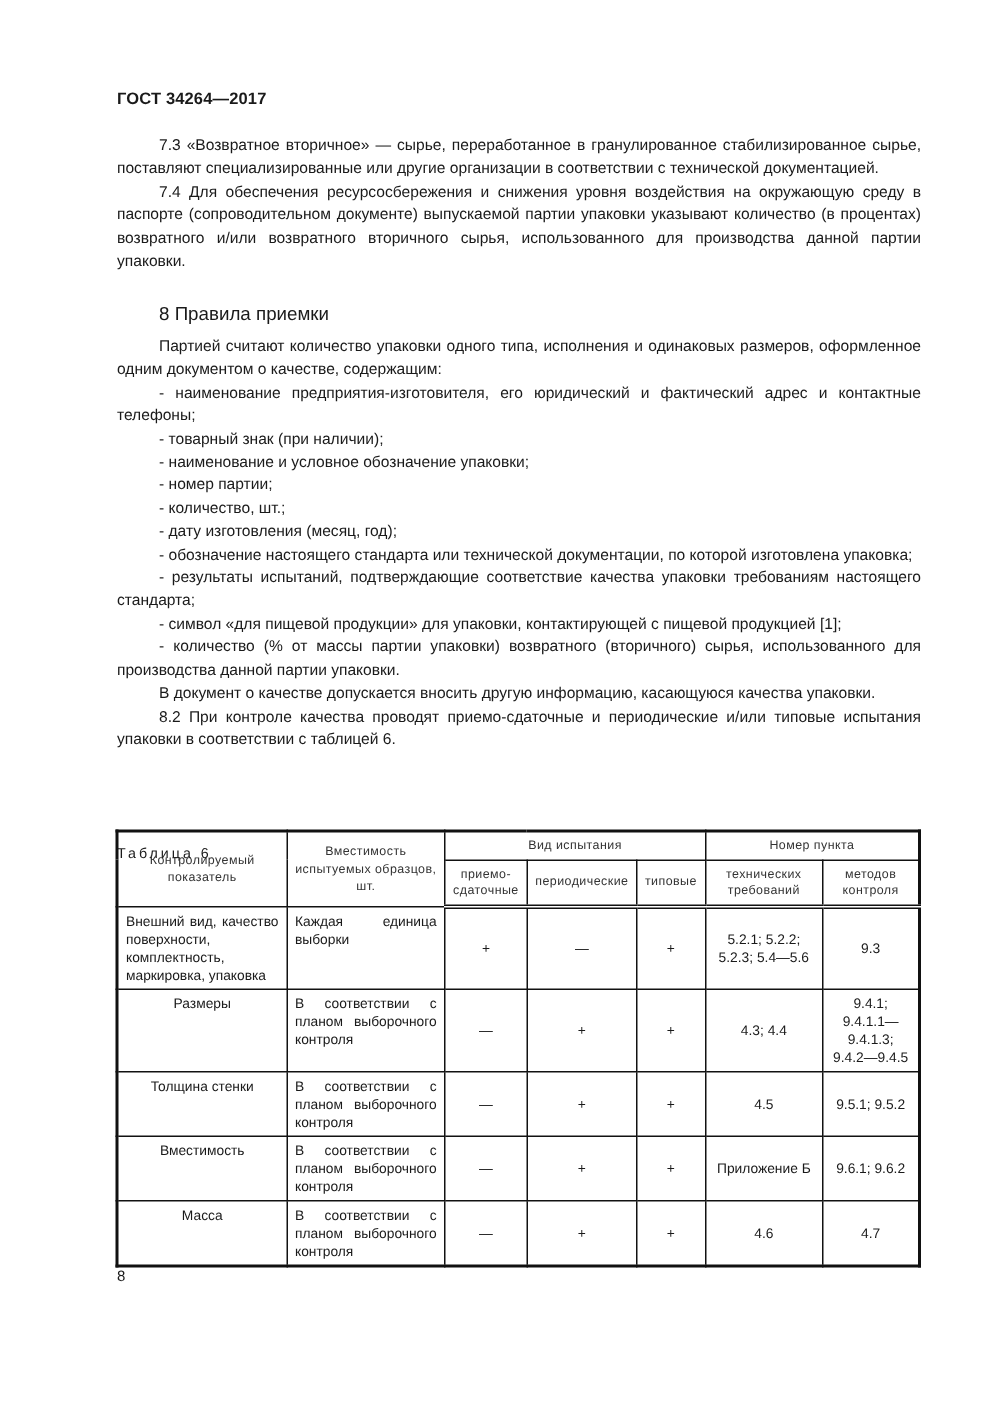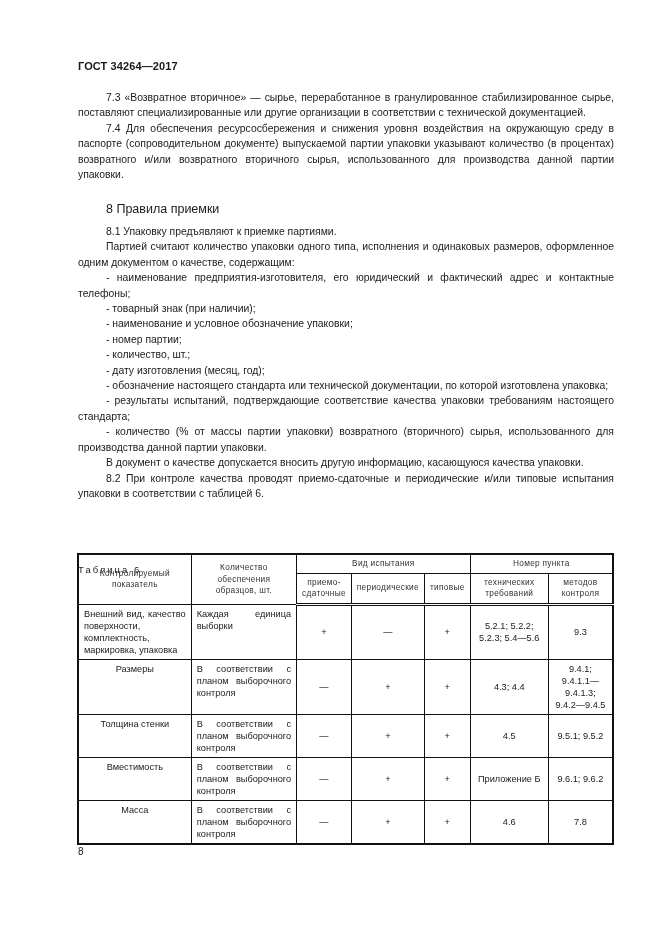--- a/index.html
+++ b/index.html
@@ -27,51 +27,51 @@
 <div class="page-header">ГОСТ 34264—2017</div>
 
 <div class="body-text" style="top:90px;">
   <p class="p ind">7.3 «Возвратное вторичное» — сырье, переработанное в гранулированное стабилизированное сырье, поставляют специализированные или другие организации в соответствии с технической документацией.</p>
   <p class="p ind">7.4 Для обеспечения ресурсосбережения и снижения уровня воздействия на окружающую среду в паспорте (сопроводительном документе) выпускаемой партии упаковки указывают количество (в процентах) возвратного и/или возвратного вторичного сырья, использованного для производства данной партии упаковки.</p>
 </div>
 
 <div class="section-title">8 Правила приемки</div>
 
 <div class="body-text" style="top:224px;">
-  <p class="p ind">8.1 Упаковку предъявляют к приемке партиями.</p>
   <p class="p ind">Партией считают количество упаковки одного типа, исполнения и одинаковых размеров, оформленное одним документом о качестве, содержащим:</p>
   <p class="p ind">- наименование предприятия-изготовителя, его юридический и фактический адрес и контактные телефоны;</p>
   <p class="p ind">- товарный знак (при наличии);</p>
   <p class="p ind">- наименование и условное обозначение упаковки;</p>
   <p class="p ind">- номер партии;</p>
   <p class="p ind">- количество, шт.;</p>
   <p class="p ind">- дату изготовления (месяц, год);</p>
   <p class="p ind">- обозначение настоящего стандарта или технической документации, по которой изготовлена упаковка;</p>
   <p class="p ind">- результаты испытаний, подтверждающие соответствие качества упаковки требованиям настоящего стандарта;</p>
+  <p class="p ind">- символ «для пищевой продукции» для упаковки, контактирующей с пищевой продукцией [1];</p>
   <p class="p ind">- количество (% от массы партии упаковки) возвратного (вторичного) сырья, использованного для производства данной партии упаковки.</p>
   <p class="p ind">В документ о качестве допускается вносить другую информацию, касающуюся качества упаковки.</p>
   <p class="p ind">8.2 При контроле качества проводят приемо-сдаточные и периодические и/или типовые испытания упаковки в соответствии с таблицей 6.</p>
 </div>
 
 <div class="table-caption">Таблица 6</div>
 
 <table class="t6">
   <colgroup>
     <col style="width:122px">
       <col style="width:116px">
       <col style="width:52px">
       <col style="width:51px">
       <col style="width:45px">
       <col style="width:82px">
       <col style="width:69px">
   </colgroup>
   <thead>
     <tr>
       <th rowspan="2">Контролируемый показатель</th>
-      <th rowspan="2">Количество обеспечения образцов, шт.</th>
+      <th rowspan="2">Вместимость испытуемых образцов, шт.</th>
       <th colspan="3">Вид испытания</th>
       <th colspan="2">Номер пункта</th>
     </tr>
     <tr>
       <th>приемо-сдаточные</th>
       <th>периодические</th>
       <th>типовые</th>
       <th>технических требований</th>
       <th>методов контроля</th>
     </tr>
@@ -113,18 +113,18 @@
       <td class="c">Приложение Б</td>
       <td class="c">9.6.1; 9.6.2</td>
     </tr>
     <tr style="height:42px">
       <td class="l">Масса</td>
       <td class="l j">В соответствии с планом выборочного контроля</td>
       <td class="c">—</td>
       <td class="c">+</td>
       <td class="c">+</td>
       <td class="c">4.6</td>
-      <td class="c">7.8</td>
+      <td class="c">4.7</td>
     </tr>
   </tbody>
 </table>
 
 <div class="page-number">8</div>
 
 </body></html>

